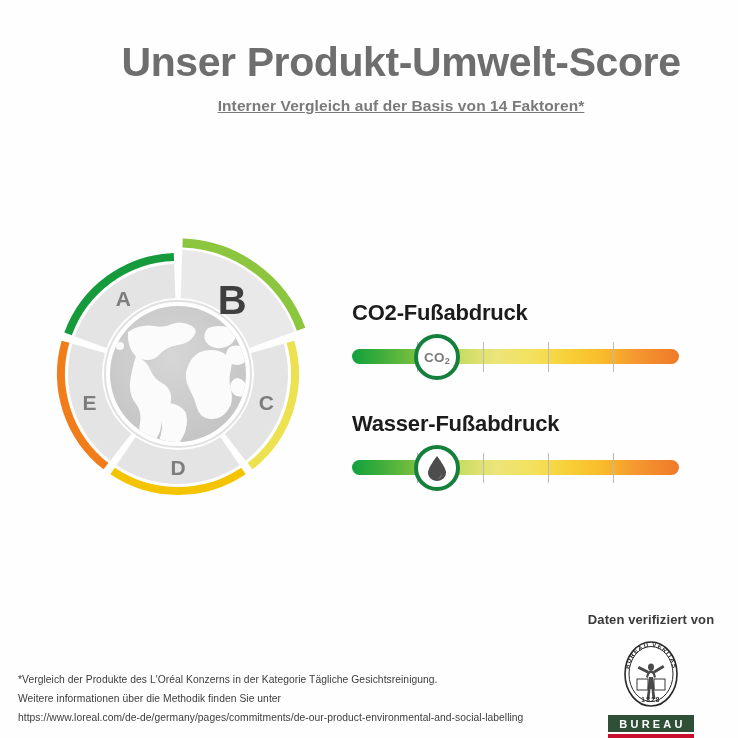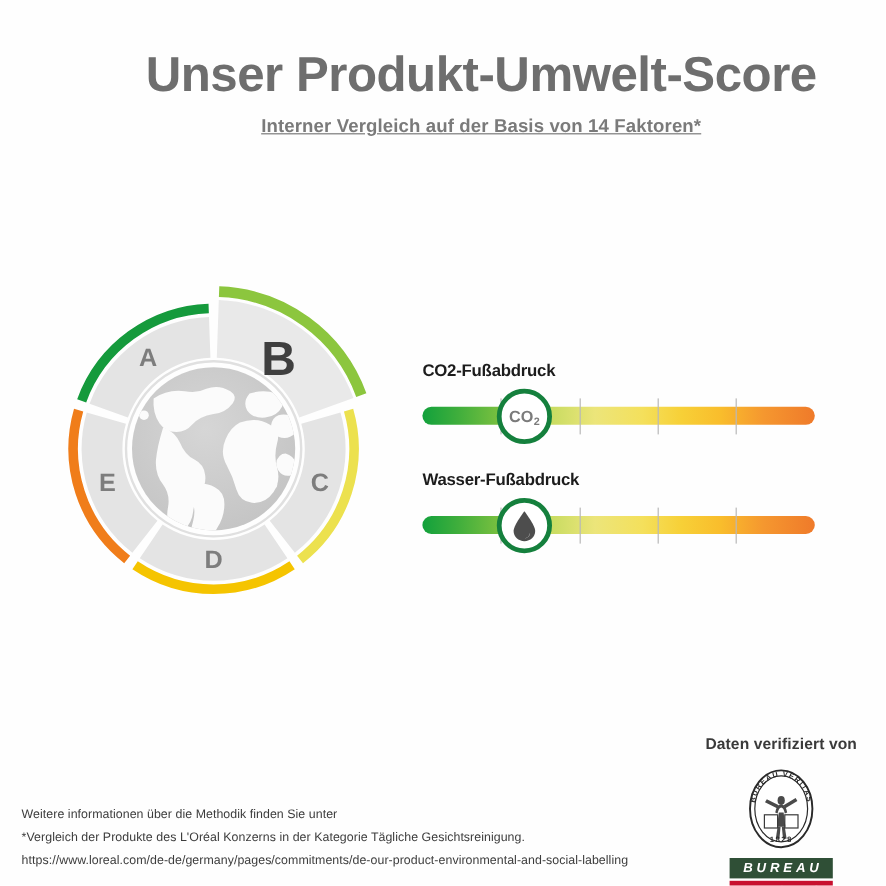--- a/index.html
+++ b/index.html
@@ -73,24 +73,24 @@
   }
 
   
   .panels {
     position: absolute;
     left: 352px;
     top: 300px;
     width: 340px;
   }
   .panel { position: relative; }
-  .panel + .panel { margin-top: 21px; }
+  .panel + .panel { margin-top: 31px; }
 
   .panel-title {
-    font-size: 14px;
+    font-size: 22px;
     font-weight: bold;
     color: #1c1c1c;
     letter-spacing: -0.2px;
     margin: 0 0 8px 0;
     white-space: nowrap;
   }
 
   .scale {
     position: relative;
     width: 327px;
@@ -177,21 +177,21 @@
     display: flex;
     align-items: center;
     justify-content: center;
     font-size: 11px;
     font-weight: bold;
     letter-spacing: 3.2px;
     color: #ffffff;
     box-sizing: border-box;
     padding-left: 3px;
   }
-  .bv-bureau { background: #2f4f36; margin-top: 4px; font-style: italic; }
+  .bv-bureau { background: #2f4f36; margin-top: 4px; }
   .bv-veritas { background: #c8102e; }
 
   
   .footnote {
     position: absolute;
     left: 18px;
     top: 670px;
     width: 545px;
     font-size: 10.3px;
     color: #3c3c3c;
@@ -329,18 +329,18 @@
         <rect x="18" y="42" width="11" height="11" fill="none" stroke="#3a3a3a" stroke-width="1"></rect>
         <rect x="35" y="42" width="11" height="11" fill="none" stroke="#3a3a3a" stroke-width="1"></rect>
         <text x="32" y="65" font-size="6.5" font-family="Liberation Sans, sans-serif" font-weight="bold" fill="#2a2a2a" text-anchor="middle" letter-spacing="1.2">1828</text>
       </svg>
       <div class="bv-word bv-bureau">BUREAU</div>
       <div class="bv-word bv-veritas">VERITAS</div>
     </div>
   </div>
 
   <div class="footnote">
+    <div>*Vergleich der Produkte des L'Oréal Konzerns in der Kategorie Tägliche Gesichtsreinigung.</div>
     <div>Weitere informationen über die Methodik finden Sie unter</div>
-    <div>*Vergleich der Produkte des L'Oréal Konzerns in der Kategorie Tägliche Gesichtsreinigung.</div>
     <div>https://www.loreal.com/de-de/germany/pages/commitments/de-our-product-environmental-and-social-labelling</div>
   </div>
 
 </div>
 
 </body></html>

